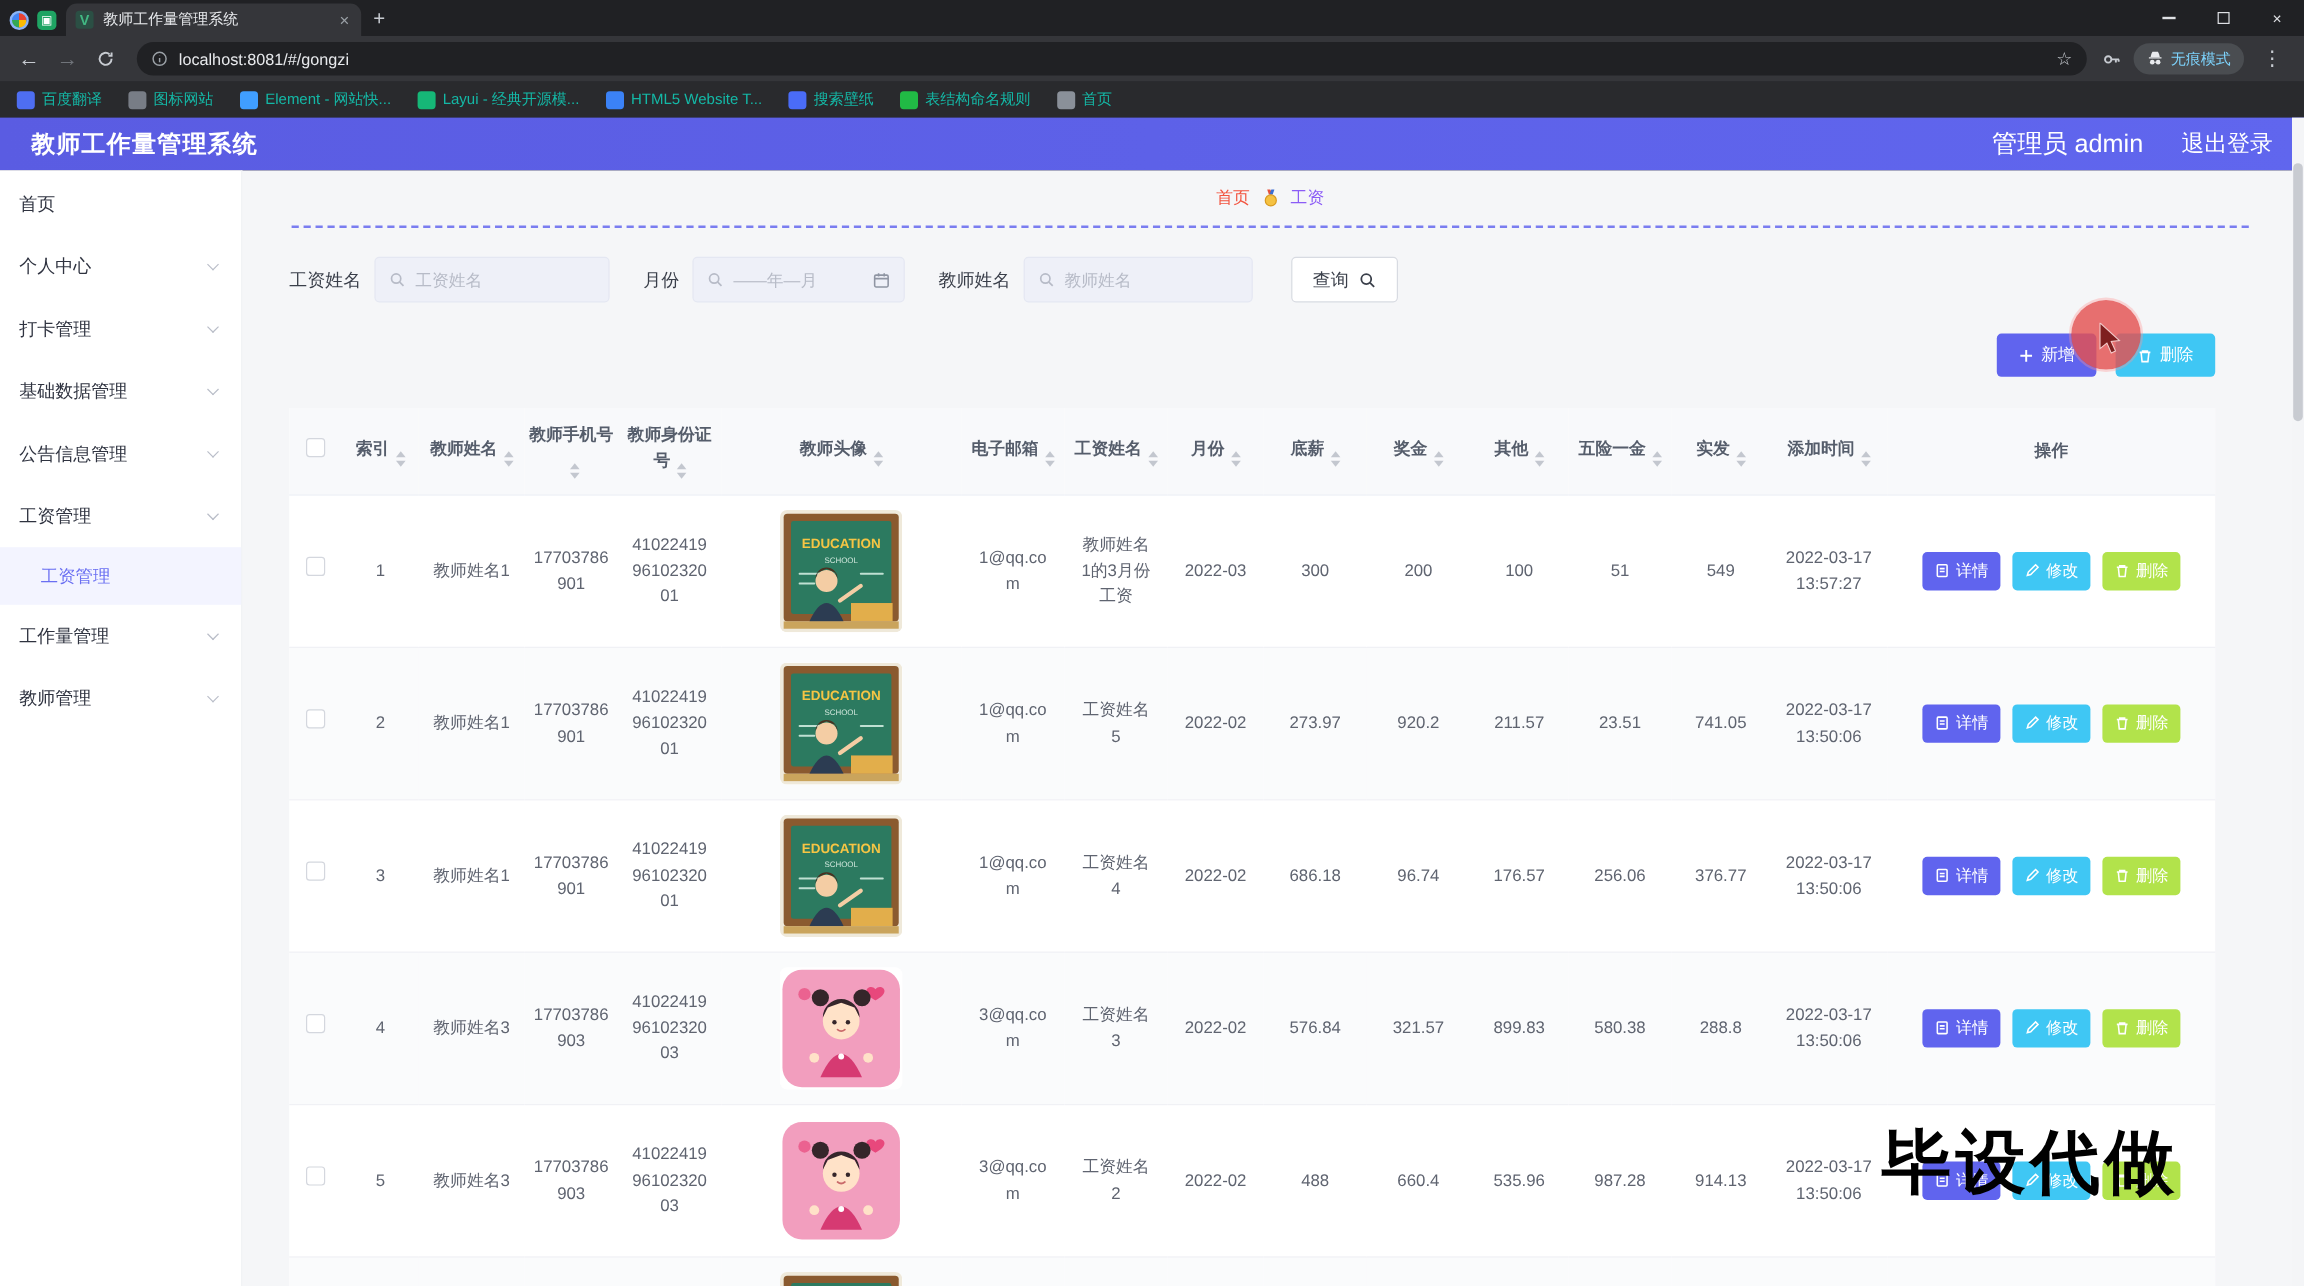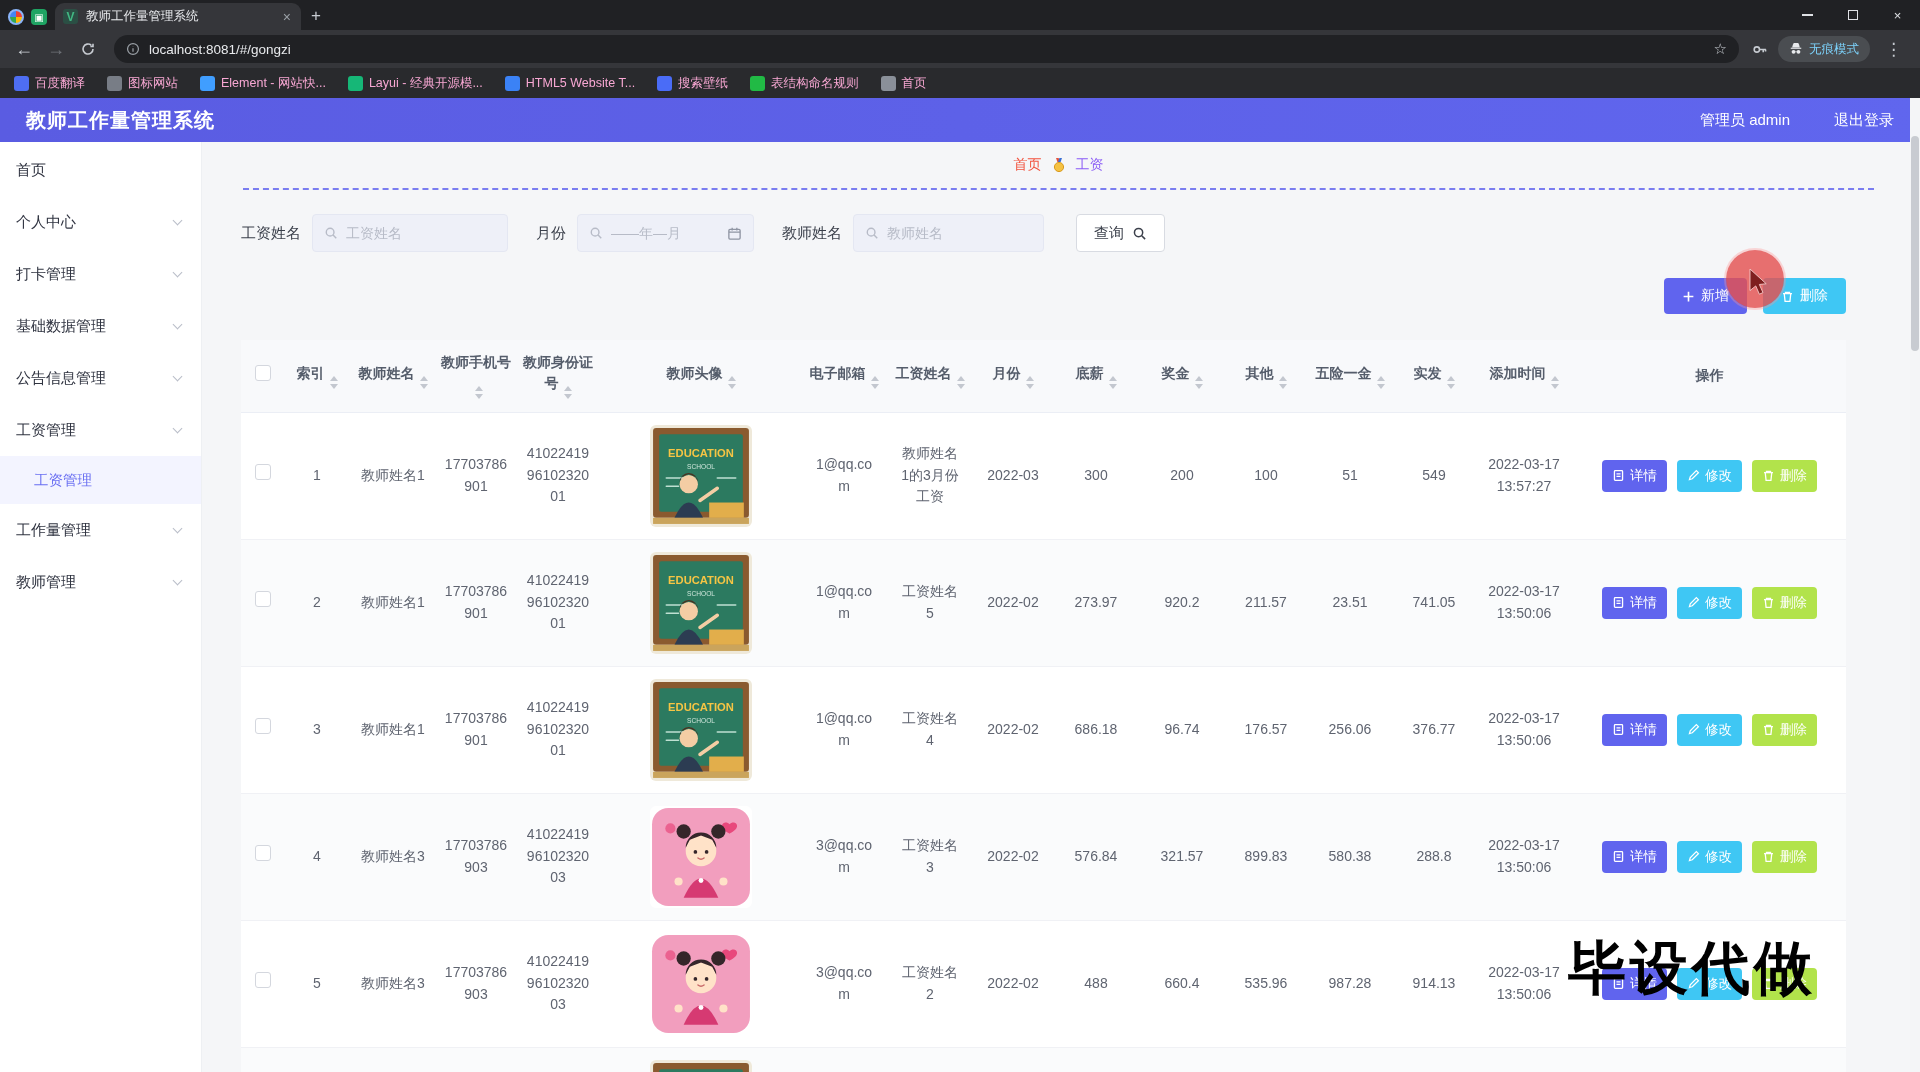--- a/index.html
+++ b/index.html
@@ -25,30 +25,30 @@
   .addressbar{height:38px;background:#35363a;display:flex;align-items:center;padding:0 10px;gap:4px}
   .nav-ic{width:28px;height:28px;display:flex;align-items:center;justify-content:center;color:#c7cbd1;font-size:18px;border-radius:50%}
   .nav-ic.dim{color:#70747a}
   .url-pill{flex:1;height:28px;background:#202124;border-radius:14px;display:flex;align-items:center;gap:9px;padding:0 12px;margin:0 8px;color:#e8eaed;font-size:13.5px}
   .url-text{flex:1;white-space:nowrap}
   .star{color:#c7cbd1;font-size:15px}
   .right-cluster{display:flex;align-items:center;gap:10px;margin-right:2px}
   .incog-pill{height:26px;background:#4a4d51;border-radius:13px;display:flex;align-items:center;gap:6px;padding:0 11px;color:#7dd3fc;font-size:12.5px}
   .dots{color:#c7cbd1;font-size:17px;letter-spacing:1px;padding:0 5px}
 
-  .bookmarks{height:30px;background:#292a2d;display:flex;align-items:center;gap:22px;padding:0 14px;color:#f9a8d4;font-size:12.5px}
+  .bookmarks{height:30px;background:#292a2d;display:flex;align-items:center;gap:22px;padding:0 14px;color:#14b8a6;font-size:12.5px}
   .bookmark{display:flex;align-items:center;gap:6px;white-space:nowrap}
   .bm-fav{width:15px;height:15px;border-radius:3px;display:inline-block}
 
   
   .app-header{height:44px;background:linear-gradient(90deg,#5a5ce2,#6066ee);display:flex;align-items:center;padding:0 26px;color:#fff}
   .app-title{font-size:20px;font-weight:bold;letter-spacing:1px}
   .app-header .spacer{flex:1}
-  .admin-label{font-size:15px;margin-right:44px}
-  .logout-label{font-size:15px}
+  .admin-label{font-size:21px;margin-right:32px}
+  .logout-label{font-size:19px}
 
   .app-body{display:flex;height:930px;background:#f5f6f8}
   .sidebar{width:202px;background:#fff;border-right:1px solid #eef0f3;padding-top:2px}
   .side-item{height:52px;display:flex;align-items:center;justify-content:space-between;padding:0 20px 0 16px;font-size:15px;color:#2f3340;cursor:pointer}
   .side-item .chev{width:7px;height:7px;border-right:1.5px solid #b9bdc8;border-bottom:1.5px solid #b9bdc8;transform:rotate(45deg);margin-top:-3px}
   .side-item.sub{height:48px;padding-left:34px;font-size:14.5px;color:#6a6ff2;background:#f3f4ff;justify-content:flex-start}
 
   .main{flex:1;position:relative;padding:0 44px 0 39px;overflow:hidden}
   .breadcrumb{height:46px;display:flex;align-items:center;justify-content:center;gap:9px;font-size:14px}
   .bc-home{color:#f2543f}

